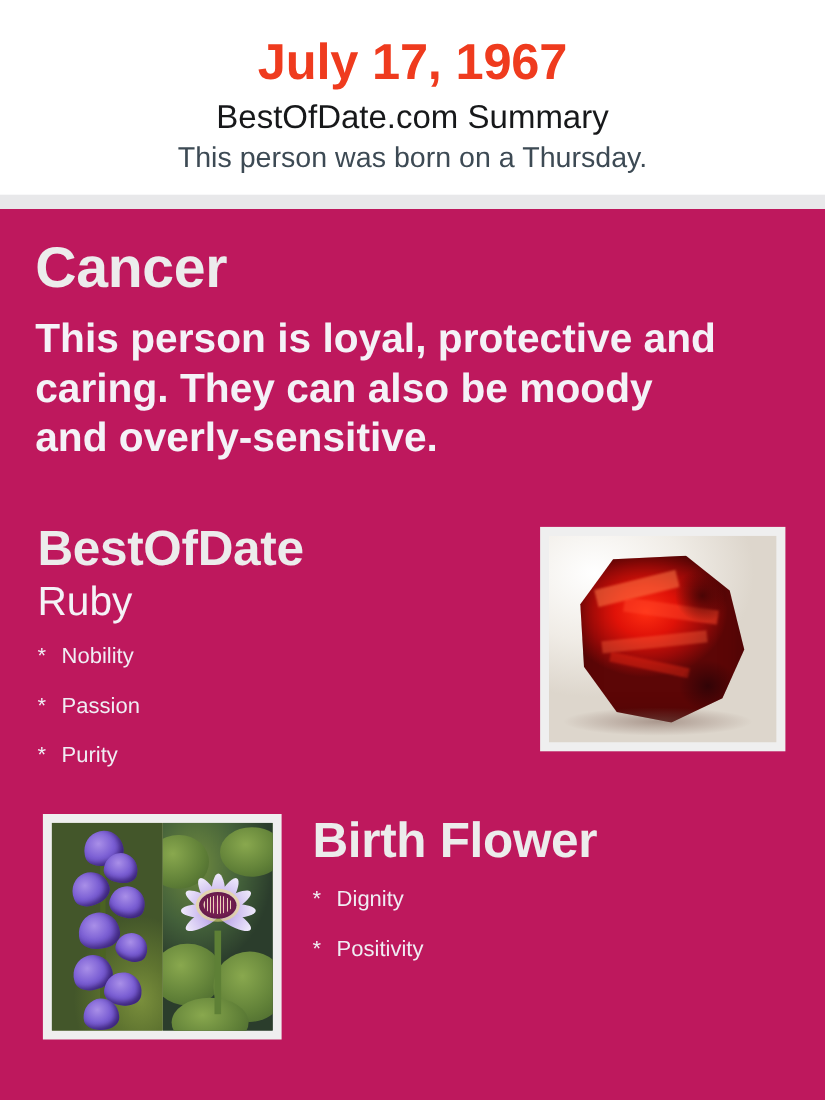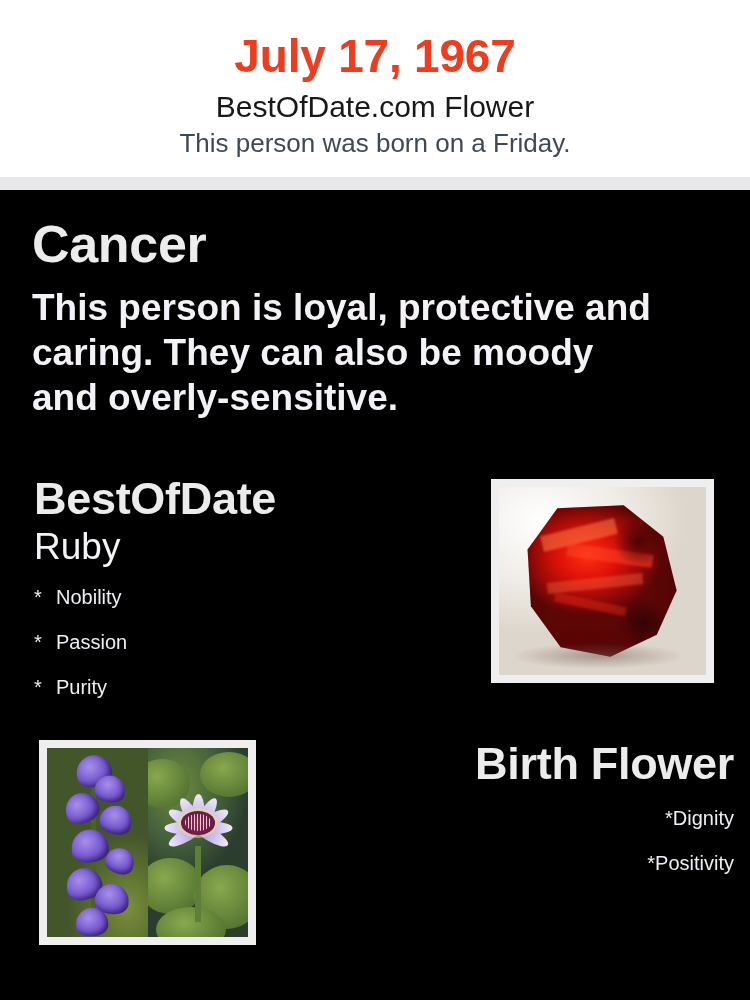--- a/index.html
+++ b/index.html
@@ -62,21 +62,21 @@
     height: 13px;
     background: #e8e8ea;
   }
 
   
   .panel {
     position: absolute;
     left: 0; top: 190px;
     width: 750px;
     height: 810px;
-    background: #000000;
+    background: #be185d;
     box-sizing: border-box;
   }
 
   
   .zodiac-name {
     position: absolute;
     left: 32px; top: 24px;
     margin: 0;
     font-size: 52px;
     font-weight: bold;
@@ -294,33 +294,32 @@
     background:
       repeating-linear-gradient(90deg, rgba(255,240,200,0.85) 0 1px, rgba(0,0,0,0) 1px 3px);
     border-radius: 50%;
   }
 
   
   .flower-block {
     position: absolute;
     left: 284px; top: 548px;
     width: 450px;
-    text-align: right;
   }
   .flower-block .block-list li { line-height: 45px; }
 </style>
 </head>
 <body>
 
 <div class="page">
 
   <div class="header">
     <h1 class="header-date">July 17, 1967</h1>
-    <p class="header-site">BestOfDate.com Flower</p>
-    <p class="header-note">This person was born on a Friday.</p>
+    <p class="header-site">BestOfDate.com Summary</p>
+    <p class="header-note">This person was born on a Thursday.</p>
   </div>
   <div class="header-divider"></div>
 
   <div class="panel">
 
     <h2 class="zodiac-name">Cancer</h2>
     <p class="zodiac-desc">This person is loyal, protective and caring. They can also be moody and overly-sensitive.</p>
 
     <div class="stone-block">
       <h3 class="block-title">BestOfDate</h3>

